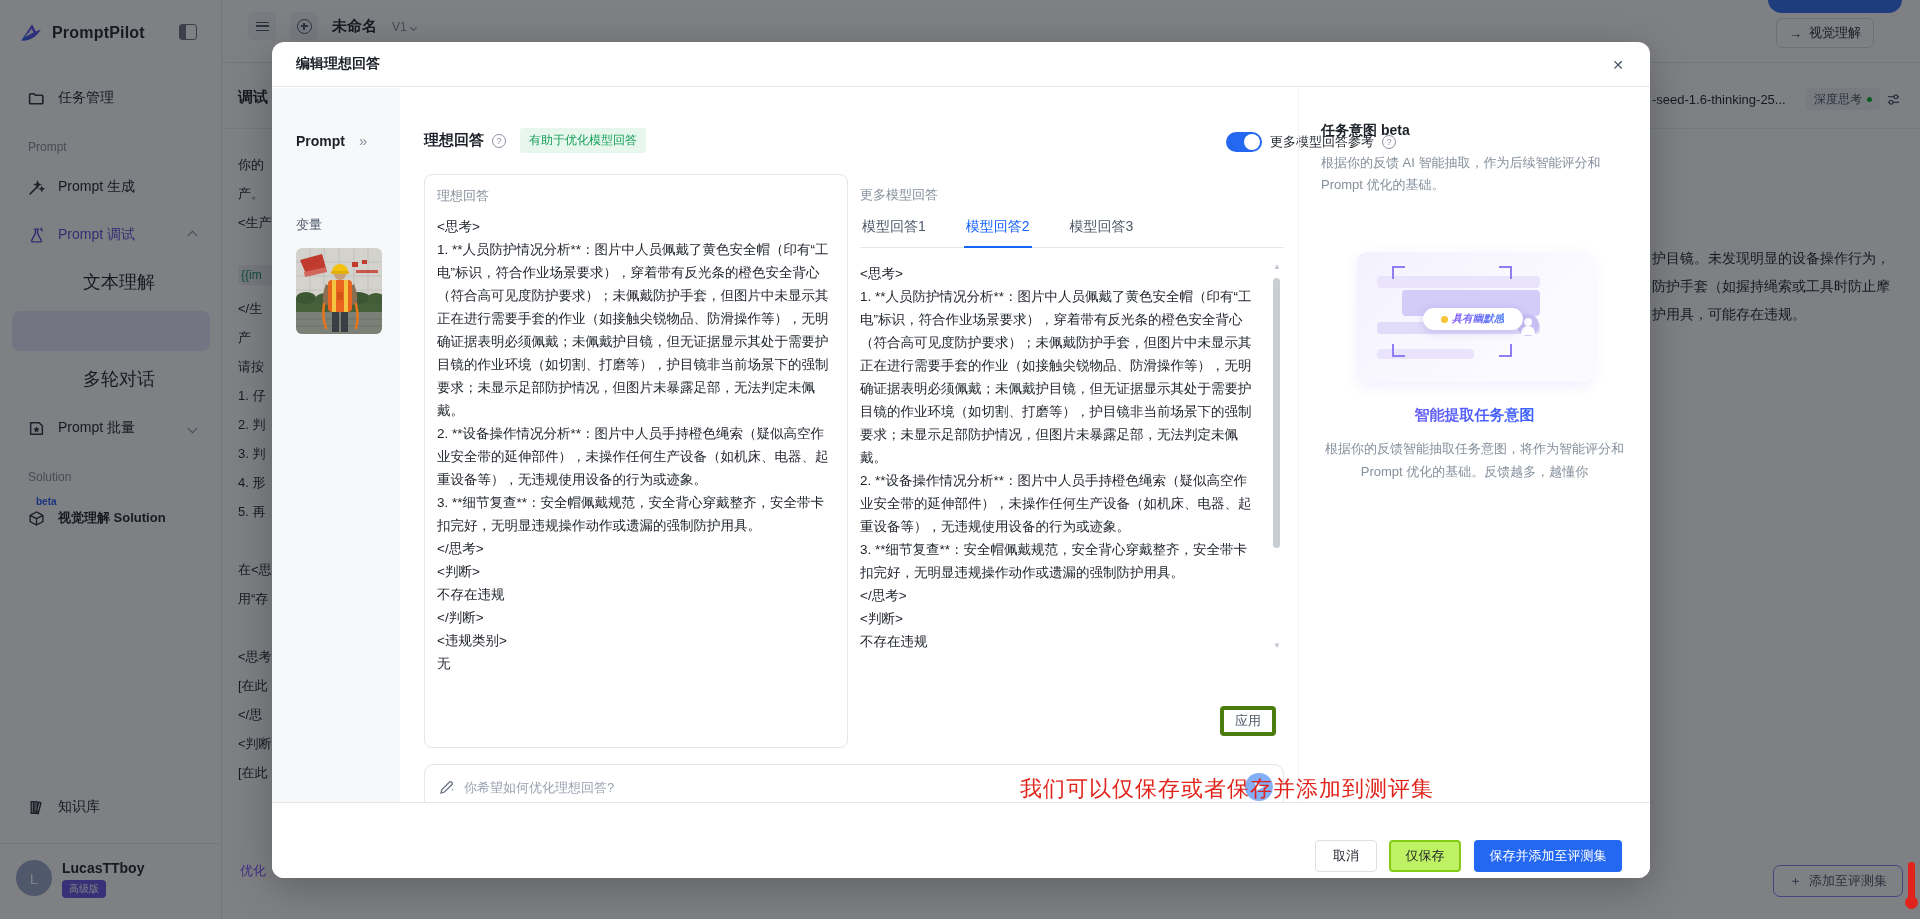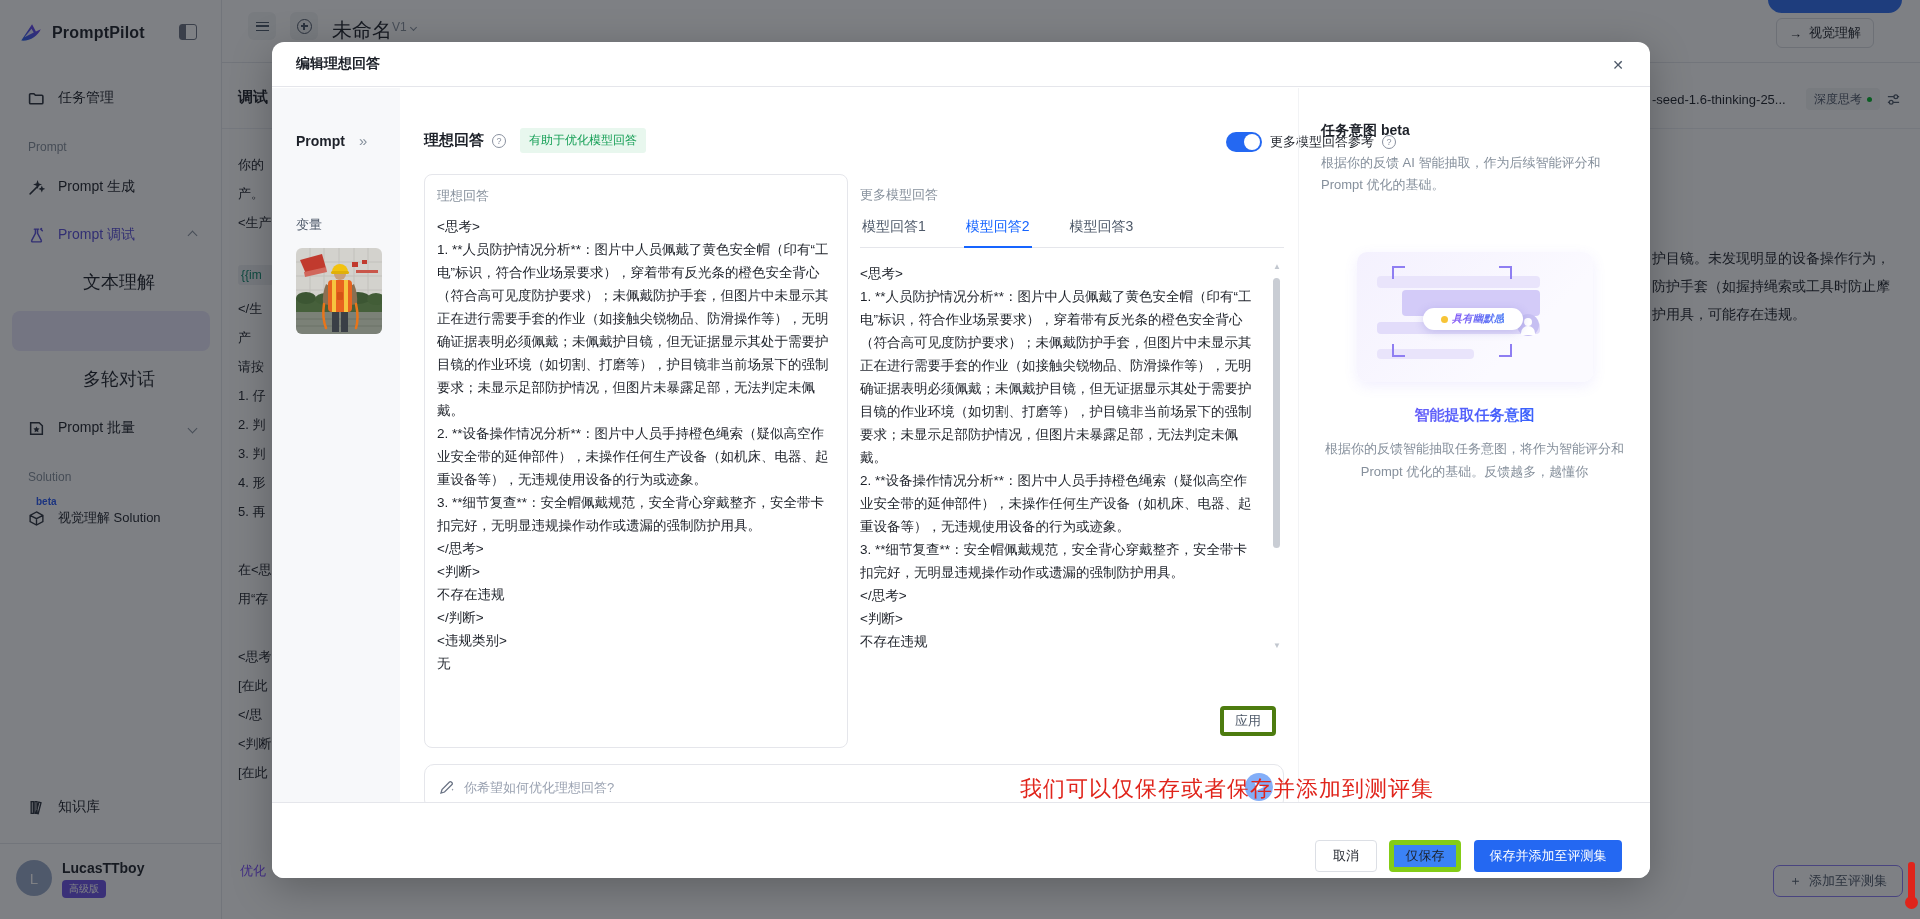--- a/index.html
+++ b/index.html
@@ -34,21 +34,21 @@
   .user-badge { display:inline-block; margin-top:4px; font-size:10px; color:#fff; background:#6c52e5; border-radius:4px; padding:2px 7px; }
 
   
   .tool-btn { position:absolute; top:12px; width:28px; height:28px; background:#f2f3f5; border-radius:6px; display:flex; align-items:center; justify-content:center; color:#4e5969; cursor:pointer; }
   .ham { width:13px; height:9px; border-top:1.7px solid #4e5969; border-bottom:1.7px solid #4e5969; position:relative; }
   .ham::after { content:""; position:absolute; left:0; right:0; top:2.6px; height:1.7px; background:#4e5969; }
   .plus-circle { width:15px; height:15px; border:1.5px solid #4e5969; border-radius:50%; position:relative; }
   .plus-circle::before,.plus-circle::after { content:""; position:absolute; background:#4e5969; }
   .plus-circle::before { left:3px; right:3px; top:5.7px; height:1.4px; }
   .plus-circle::after { top:3px; bottom:3px; left:5.7px; width:1.4px; }
-  .doc-title { position:absolute; left:332px; top:17px; font-size:20px; font-weight:400; }
+  .doc-title { position:absolute; left:332px; top:17px; font-size:15px; font-weight:700; }
   .doc-ver { position:absolute; left:392px; top:20px; font-size:12px; color:#86909c; display:flex; align-items:center; gap:4px; }
   .top-divider { position:absolute; left:222px; top:62px; width:1698px; height:1px; background:#e5e6eb; }
   .row2-divider { position:absolute; left:222px; top:128px; width:1698px; height:1px; background:#eceef2; }
   .debug-title { position:absolute; left:238px; top:88px; font-size:15px; font-weight:700; }
   .cut-blue-btn { position:absolute; left:1768px; top:-14px; width:134px; height:27px; border-radius:14px; background:#2f6ef0; }
   .batch-btn { position:absolute; left:1776px; top:18px; height:30px; padding:0 12px; display:flex; align-items:center; gap:7px; background:#fff; border:1px solid #d9dce1; border-radius:6px; font-size:13px; cursor:pointer; }
   .model-name { position:absolute; left:1652px; top:92px; font-size:13px; color:#1d2129; }
   .deep-badge { position:absolute; left:1806px; top:88px; height:22px; padding:0 8px; display:flex; align-items:center; gap:5px; background:#f2f3f5; border-radius:4px; font-size:12px; color:#4e5969; }
   .deep-badge .dot { width:5px; height:5px; border-radius:50%; background:#00b42a; }
   .tune-icon { position:absolute; left:1886px; top:92px; color:#4e5969; }
@@ -64,21 +64,21 @@
   #overlay { position:absolute; inset:0; background:rgba(16,20,28,0.54); }
 
   
   #modal { position:absolute; left:272px; top:42px; width:1378px; height:836px; background:#fff; border-radius:12px; box-shadow:0 10px 40px rgba(0,0,0,.25); }
   .m-header { position:absolute; left:0; top:0; width:100%; height:45px; border-bottom:1px solid #e5e6eb; display:flex; align-items:center; padding:0 24px; }
   .m-title { font-size:14px; font-weight:600; }
   .m-close { position:absolute; right:22px; top:13px; width:20px; height:20px; font-size:14px; color:#4e5969; display:flex; align-items:center; justify-content:center; cursor:pointer; }
   .m-footer { position:absolute; left:0; top:760px; width:100%; height:76px; border-top:1px solid #e5e6eb; border-radius:0 0 12px 12px; background:#fff; }
   .f-btn { position:absolute; top:37px; height:32px; border-radius:4px; font-size:13px; display:flex; align-items:center; justify-content:center; cursor:pointer; }
   .f-cancel { left:1043px; width:62px; background:#fff; border:1px solid #dcdfe5; color:#1d2129; }
-  .f-save { left:1117px; width:72px; background:#3b82f6; border:5px solid #84cc16; color:#1d2129; }
+  .f-save { left:1117px; width:72px; background:#bef264; border:2px solid #84cc16; color:#1d2129; }
   .f-primary { left:1202px; width:148px; background:#2468f2; color:#fff; border:none; }
   .annotation { position:absolute; left:748px; top:732px; font-size:22px; font-weight:500; color:#e0241b; letter-spacing:1px; z-index:5; }
 
   
   .m-left { position:absolute; left:0; top:46px; width:128px; height:714px; background:#f7f8fa; }
   .m-left .prow { position:absolute; left:24px; top:44px; display:flex; align-items:center; gap:14px; }
   .m-left .plabel { font-size:14px; font-weight:600; }
   .m-left .collapse { color:#86909c; font-size:15px; cursor:pointer; }
   .m-left .vlabel { position:absolute; left:24px; top:128px; font-size:13px; color:#4e5969; }
   .var-img { position:absolute; left:24px; top:160px; width:86px; height:86px; border-radius:6px; overflow:hidden; cursor:pointer; }
@@ -200,21 +200,21 @@
             <path d="M2.5 2.5 h8 l3 3 v8 h-11 Z" fill="none" stroke="currentColor" stroke-width="1.4"></path>
             <path d="M8 6 l.9 1.8 2 .3 -1.4 1.4 .3 2 -1.8-.9 -1.8.9 .3-2 -1.4-1.4 2-.3 Z" fill="currentColor"></path>
           </svg>
         <span>Prompt 批量</span>
         <span class="chev down" style="margin-left:auto; margin-right:26px;"></span>
       </div>
 
       <div class="nav-sec" style="top:470px;">Solution</div>
       <span class="beta-tag">beta</span>
 
-      <div class="nav-row" style="top:498px; font-size:13px;">
+      <div class="nav-row" style="top:498px; font-size:13px;font-weight:bold;">
         <svg class="nicon" viewBox="0 0 16 16">
             <path d="M8 1.8 L14 5 v6 L8 14.2 L2 11 V5 Z M2 5 l6 3.2 L14 5 M8 8.2 V14" fill="none" stroke="currentColor" stroke-width="1.3"></path>
           </svg>
         <span>视觉理解 Solution</span>
       </div>
 
       <div class="nav-row" style="top:787px;">
         <svg class="nicon" viewBox="0 0 16 16">
             <path d="M3 2.5 h2 v11 h-2 Z M6.5 2.5 h2 v11 h-2 Z M10.2 3 l2 .5 -2.6 10.4 -2-.5 Z" fill="none" stroke="currentColor" stroke-width="1.3"></path>
           </svg>

